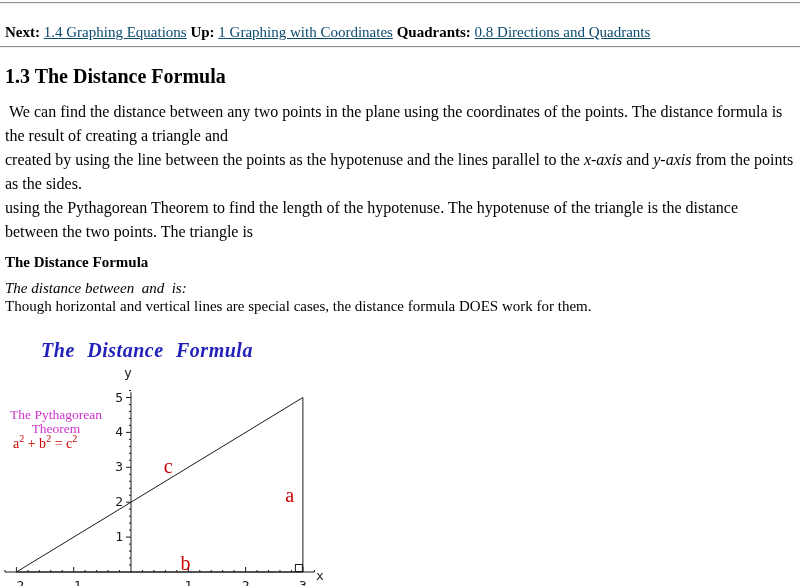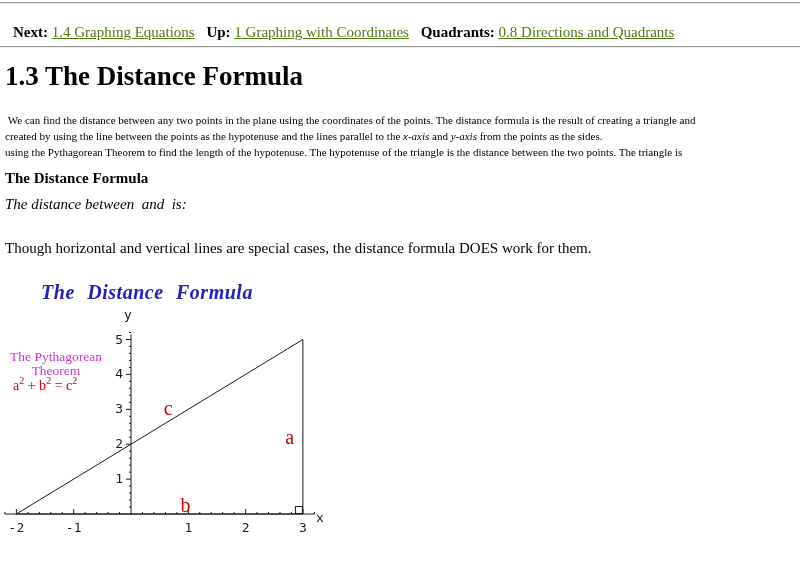--- a/index.html
+++ b/index.html
@@ -19,47 +19,47 @@
   }
   hr.rule.top { margin-top: 2px; }
   hr.rule.under-nav { margin-top: 4px; }
   .content { padding: 0 5px; }
   .nav {
     margin-top: 19px;
     font-size: 15px;
     line-height: 19px;
     padding: 0 5px;
   }
-  .nav b { font-weight: bold; margin-left: 8px; }
+  .nav b { font-weight: bold; }
   .nav a {
-    color: #4d7c0f;
+    color: #0c4a6e;
     text-decoration: underline;
     cursor: pointer;
   }
   h1.title {
-    font-size: 27px;
+    font-size: 20px;
     line-height: 26px;
     font-weight: bold;
     margin: 15px 0 0 0;
   }
   p { margin: 0; }
   .body-text {
-    font-size: 11px;
-    line-height: 16px;
-    margin-top: 23px;
+    font-size: 16px;
+    line-height: 24px;
+    margin-top: 11px;
   }
   .pline { display: block; white-space: pre-wrap; }
   .subheading {
     font-size: 15px;
     line-height: 18px;
     font-weight: bold;
     margin-top: 9px;
   }
   .distance-line { font-size: 15px; line-height: 18px; margin-top: 8px; font-style: italic; }
-  .special-line  { font-size: 15px; line-height: 18px; margin-top: 26px; }
+  .special-line  { font-size: 15px; line-height: 18px; }
   .example-line  { font-size: 15px; line-height: 18px; margin-top: 9px; }
   .figure {
     position: relative;
     width: 336px;
     height: 268px;
     margin-top: 16px;
     margin-left: -2px;
   }
   
   .tick {

